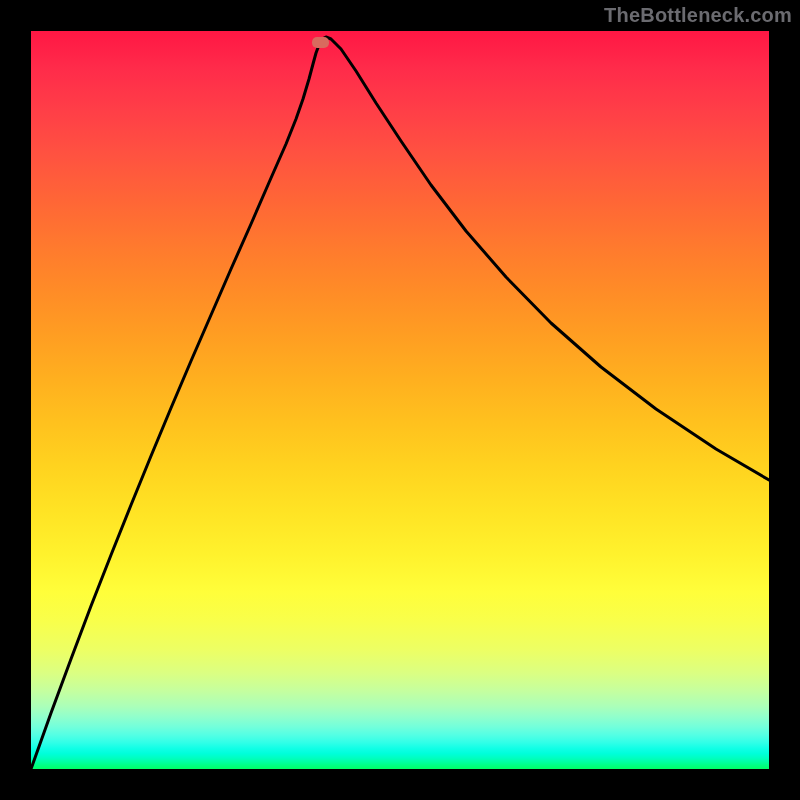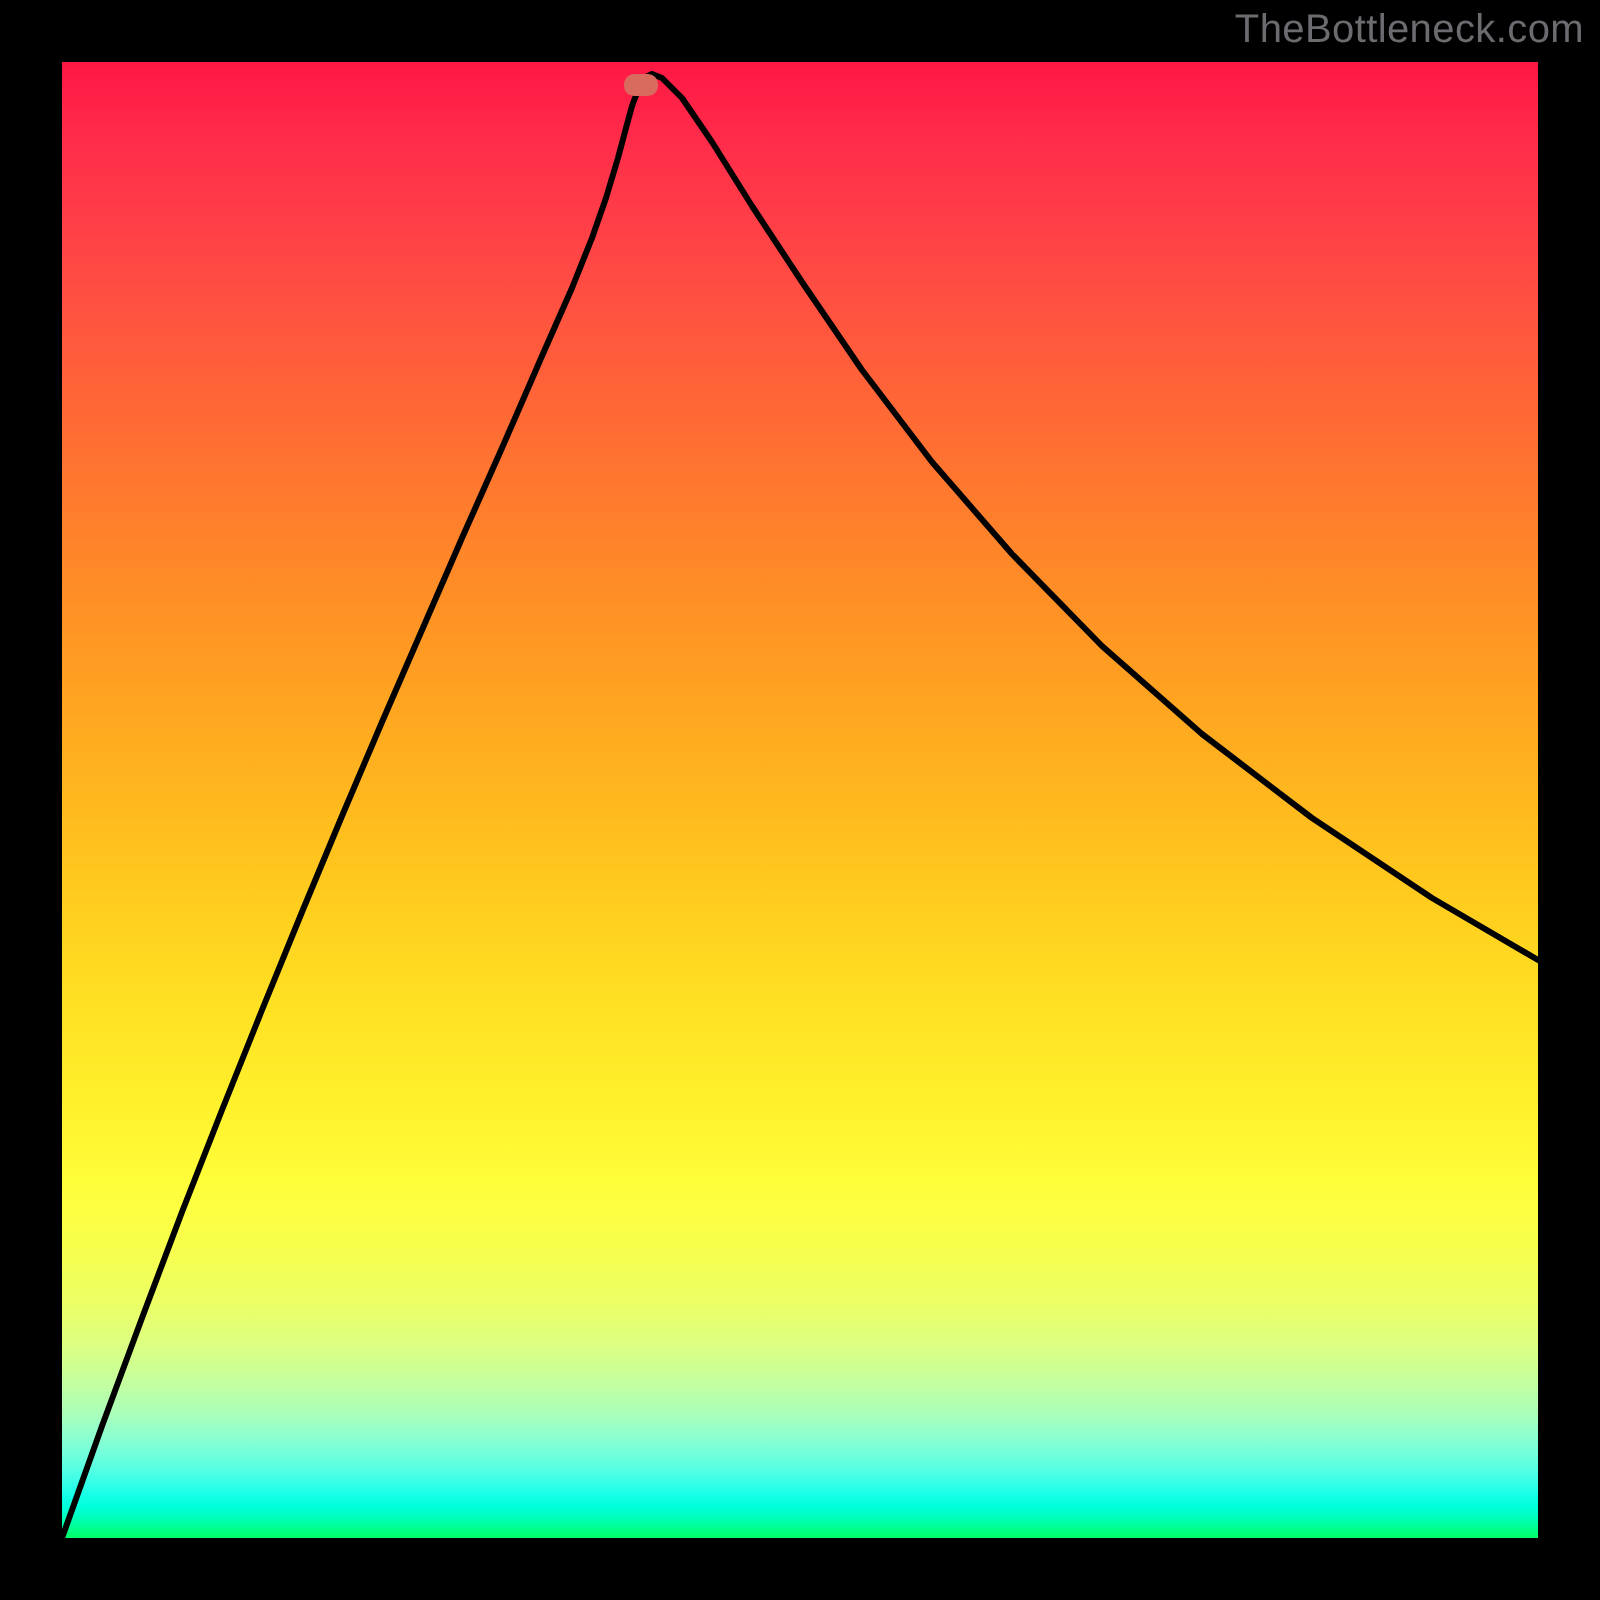--- a/index.html
+++ b/index.html
@@ -78,21 +78,21 @@
     height: 11px;
     background: #d96a5e;
     border-radius: 5px;
   }
   .watermark {
     position: absolute;
     top: 4px;
     right: 8px;
     color: #6b6b70;
     font-size: 20px;
-    font-weight: 400;
+    font-weight: 700;
     letter-spacing: 0.2px;
   }
 </style>
 </head>
 <body>
 
 <div class="frame">
 
   <div class="plot-area">
     <div class="gradient"></div>

